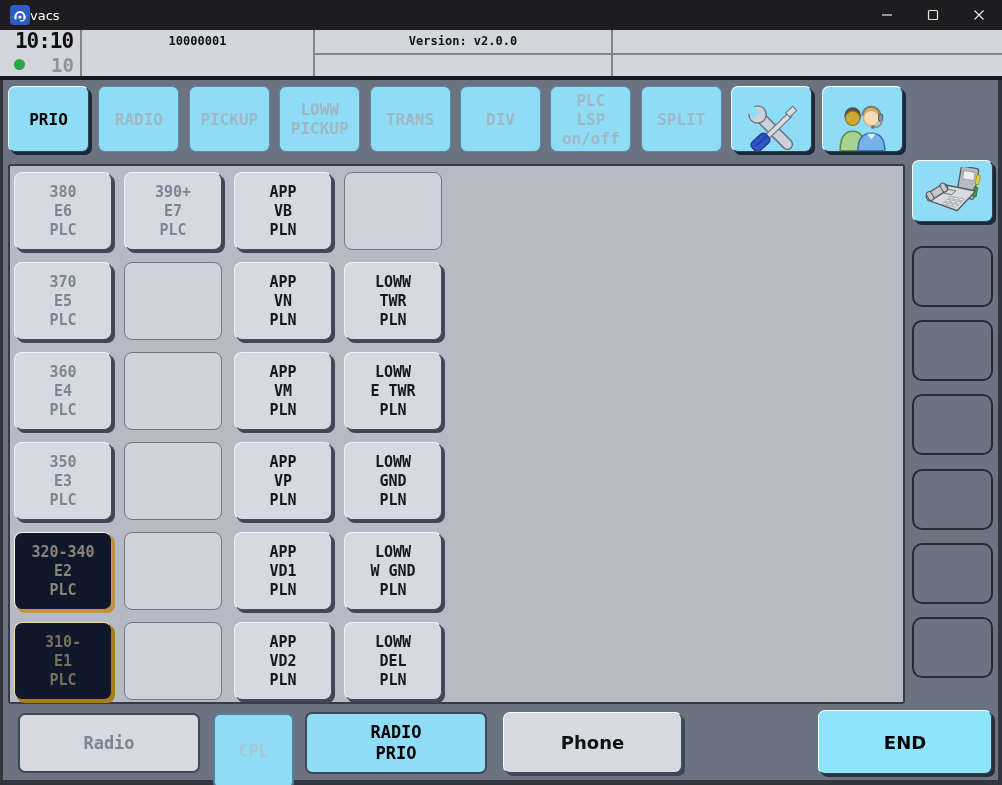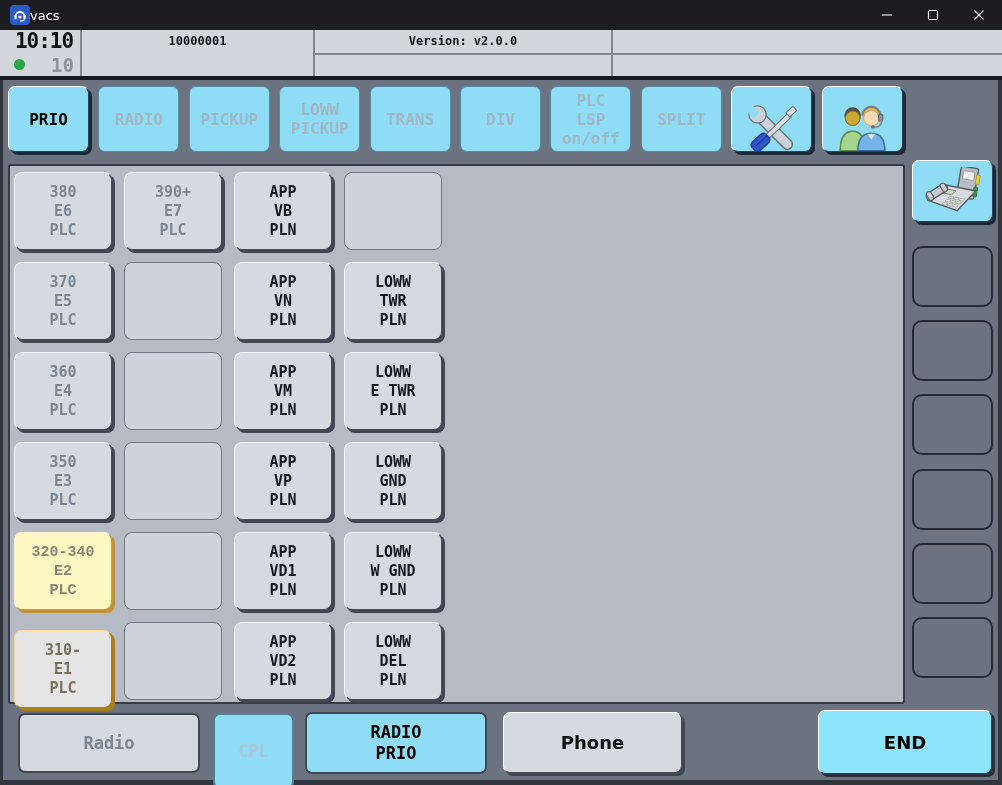--- a/index.html
+++ b/index.html
@@ -43,24 +43,24 @@
               padding:6px 0 0 4px;align-content:start;gap:12px;}
   .cell{box-sizing:border-box;width:98px;height:78px;border-radius:8px;display:flex;align-items:center;
         justify-content:center;text-align:center;font-size:15px;font-weight:bold;line-height:19px;
         white-space:pre-line;cursor:pointer;border:1px solid #98a0ac;padding:0;
         font-family:"DejaVu Sans Mono",monospace;}
   .cell.plc{background:#d6dae0;color:#7b8694;border-color:#f0f3f7 #454c5a #454c5a #f0f3f7;
             box-shadow:3px 3px 0 #3f4654;}
   .cell.pln{background:#d6dae0;color:#15181c;border-color:#f0f3f7 #454c5a #454c5a #f0f3f7;
             box-shadow:3px 3px 0 #3f4654;}
   .cell.empty{background:#ced2da;border:1px solid #6f7684;box-shadow:none;cursor:default;}
-  .cell.plc-amber{background:#fef9c3;color:#8b8577;border-color:#fdf3d9 #c79b4b #c79b4b #fdf3d9;
-            box-shadow:3px 3px 0 #c2913c;font-family:Liberation Mono, monospace;}
-  .cell.plc-orange{background:#e5e5e5;color:#77705c;border-color:#fbdc96 #a97d17 #a97d17 #fbdc96;
-            box-shadow:3px 3px 0 #a97d17;margin-top:8px;}
+  .cell.plc-amber{background:#0f172a;color:#8b8577;border-color:#fdf3d9 #c79b4b #c79b4b #fdf3d9;
+            box-shadow:3px 3px 0 #c2913c;}
+  .cell.plc-orange{background:#0f172a;color:#77705c;border-color:#fbdc96 #a97d17 #a97d17 #fbdc96;
+            box-shadow:3px 3px 0 #a97d17;}
   
   .side-btn{position:absolute;left:912px;top:160px;width:81px;height:62px;box-sizing:border-box;
             background:#8edcf6;border:1px solid;border-color:#ffffff #27455a #27455a #ffffff;
             border-radius:7px;box-shadow:3px 3px 0 #1b2836;display:flex;align-items:center;
             justify-content:center;padding:0;cursor:pointer;}
   .slots{position:absolute;left:912px;top:246px;width:81px;}
   .slot{box-sizing:border-box;width:81px;height:61px;border:2px solid #252a35;border-radius:10px;
         background:transparent;margin-bottom:13.2px;}
   
   .bbtn{position:absolute;box-sizing:border-box;border-radius:7px;display:flex;align-items:center;

